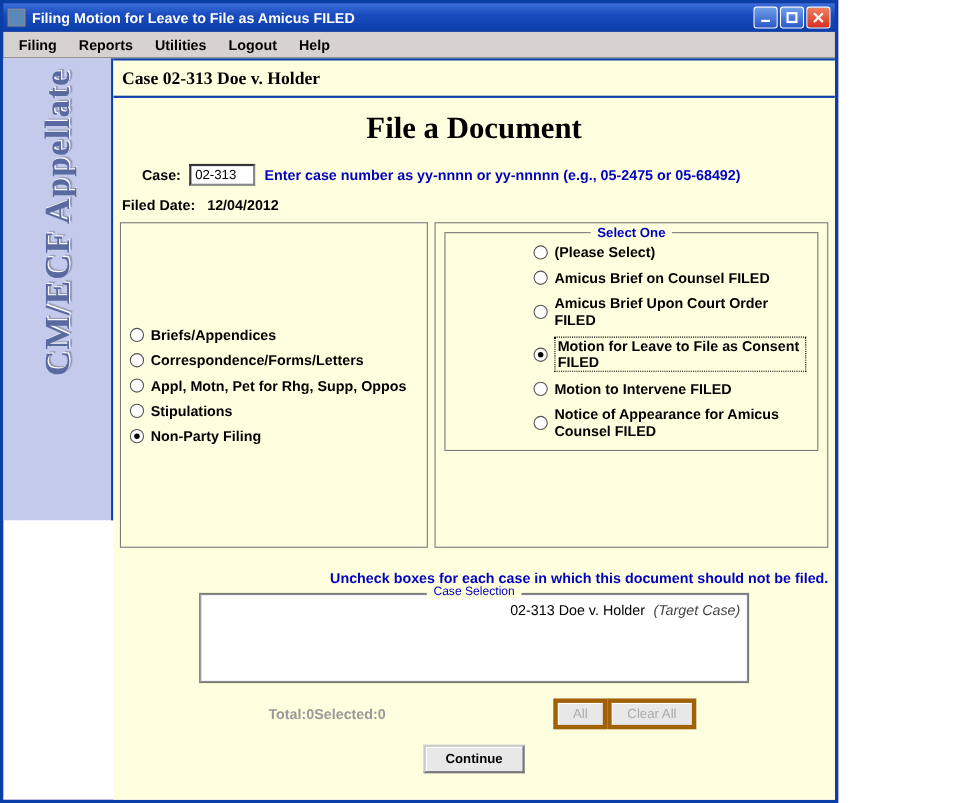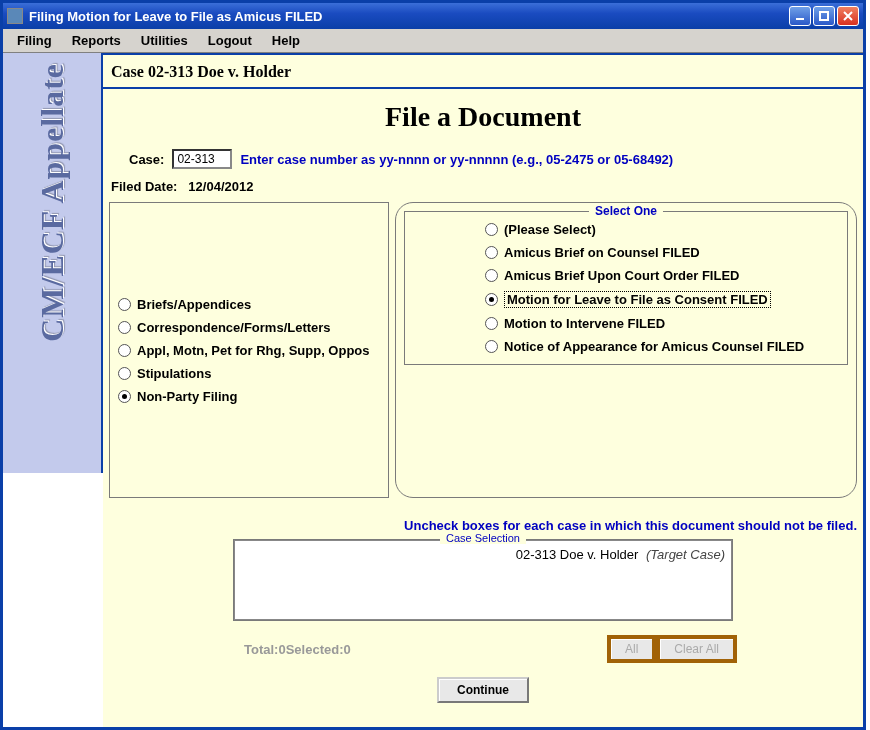--- a/index.html
+++ b/index.html
@@ -4,21 +4,21 @@
 <style>
   * { box-sizing: border-box; }
   html, body {
     margin: 0;
     padding: 0;
     font-family: Tahoma, Arial, sans-serif;
     font-size: 12px;
     background: #fff;
   }
   .window {
-    width: 866px;
+    width: 762px;
     height: 730px;
     border: 3px solid #0a3fa8;
     background: #4c1d95;
     display: flex;
     flex-direction: column;
     position: relative;
   }
   .titlebar {
     height: 26px;
     background: linear-gradient(to bottom, #3b6fd8 0%, #1a4bc0 40%, #0a3fa8 100%);
@@ -175,21 +175,20 @@
     position: relative;
   }
   .panel.left {
     width: 280px;
     display: flex;
     flex-direction: column;
     justify-content: center;
   }
   .panel.right {
     flex: 1;
-    border-radius: 18px;
   }
   .fieldset {
     border: 1px solid #7a7a7a;
     padding: 10px 10px 10px 10px;
     position: relative;
   }
   .fieldset .legend {
     position: absolute;
     top: -8px;
     left: 50%;

